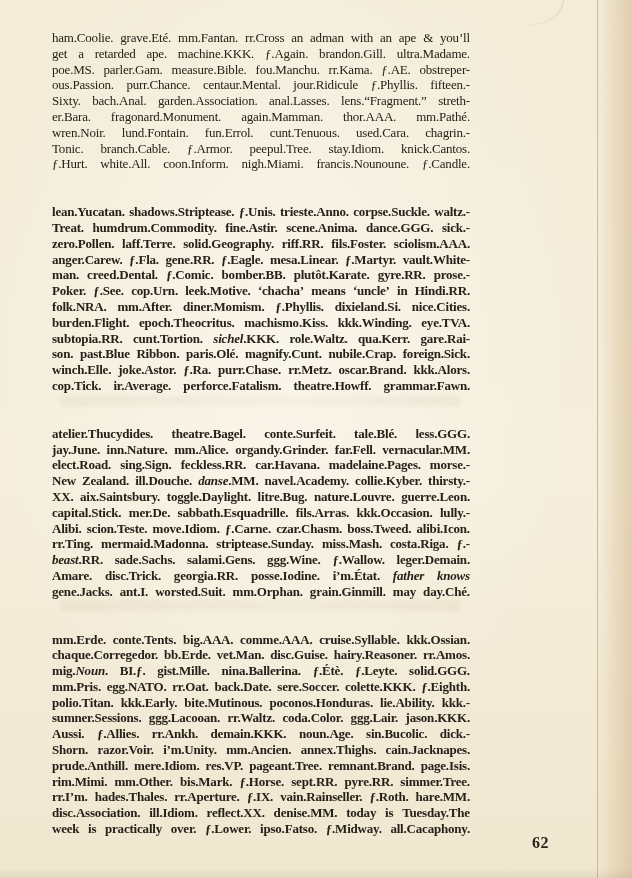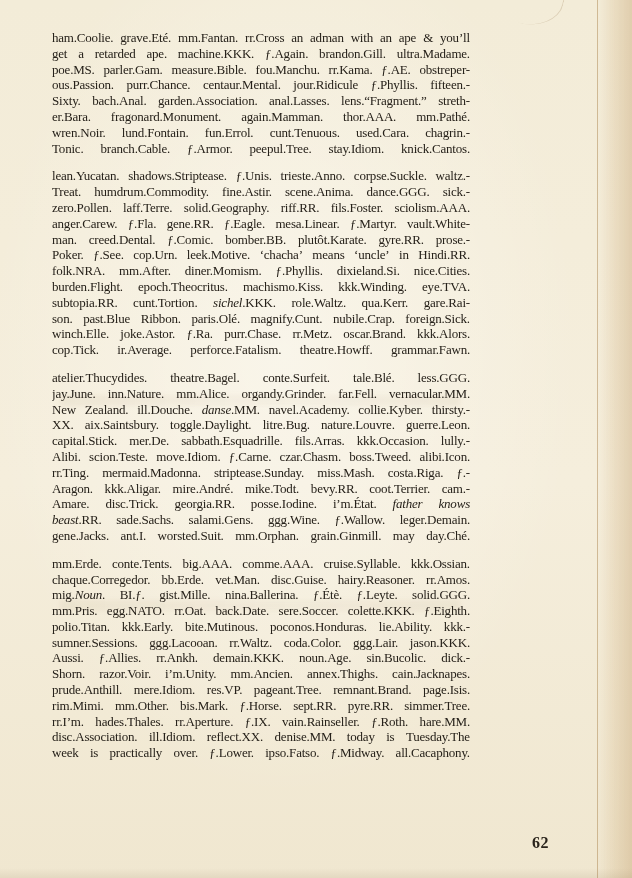--- a/index.html
+++ b/index.html
@@ -33,21 +33,21 @@
     position:absolute;left:60px;width:400px;height:11px;
     background:linear-gradient(90deg, rgba(150,120,80,0.07), rgba(150,120,80,0.04) 60%, rgba(150,120,80,0.07));
     filter:blur(2px);
   }
   .text-block{
     position:absolute;left:52px;top:30px;width:418px;
     color:#26211a;
     font-size:13px;
     letter-spacing:-0.2px;
   }
-  .para + .para{margin-top:12px;}
+  .para + .para{margin-top:32px;font-weight:bold;}
   .line{
     display:flex;justify-content:space-between;
     height:15.8px;line-height:15.8px;
     overflow:hidden;white-space:pre;
   }
   .w{flex:0 0 auto;}
   .page-number{
     position:absolute;left:532px;top:834px;
     font-size:16px;font-weight:bold;color:#2a241c;
     letter-spacing:0.5px;
@@ -64,46 +64,47 @@
   <div class="text-block">
       <div class="para">
         <div class="line"><span class="w">ham.Coolie.</span><span class="w">grave.Eté.</span><span class="w">mm.Fantan.</span><span class="w">rr.Cross</span><span class="w">an</span><span class="w">adman</span><span class="w">with</span><span class="w">an</span><span class="w">ape</span><span class="w">&amp;</span><span class="w">you’ll</span></div>
         <div class="line"><span class="w">get</span><span class="w">a</span><span class="w">retarded</span><span class="w">ape.</span><span class="w">machine.KKK.</span><span class="w">ƒ.Again.</span><span class="w">brandon.Gill.</span><span class="w">ultra.Madame.</span></div>
         <div class="line"><span class="w">poe.MS.</span><span class="w">parler.Gam.</span><span class="w">measure.Bible.</span><span class="w">fou.Manchu.</span><span class="w">rr.Kama.</span><span class="w">ƒ.AE.</span><span class="w">obstreper-</span></div>
         <div class="line"><span class="w">ous.Passion.</span><span class="w">purr.Chance.</span><span class="w">centaur.Mental.</span><span class="w">jour.Ridicule</span><span class="w">ƒ.Phyllis.</span><span class="w">fifteen.-</span></div>
         <div class="line"><span class="w">Sixty.</span><span class="w">bach.Anal.</span><span class="w">garden.Association.</span><span class="w">anal.Lasses.</span><span class="w">lens.“Fragment.”</span><span class="w">streth-</span></div>
         <div class="line"><span class="w">er.Bara.</span><span class="w">fragonard.Monument.</span><span class="w">again.Mamman.</span><span class="w">thor.AAA.</span><span class="w">mm.Pathé.</span></div>
         <div class="line"><span class="w">wren.Noir.</span><span class="w">lund.Fontain.</span><span class="w">fun.Errol.</span><span class="w">cunt.Tenuous.</span><span class="w">used.Cara.</span><span class="w">chagrin.-</span></div>
         <div class="line"><span class="w">Tonic.</span><span class="w">branch.Cable.</span><span class="w">ƒ.Armor.</span><span class="w">peepul.Tree.</span><span class="w">stay.Idiom.</span><span class="w">knick.Cantos.</span></div>
+        <div class="line"><span class="w">ƒ.Hurt.</span><span class="w">white.All.</span><span class="w">coon.Inform.</span><span class="w">nigh.Miami.</span><span class="w">francis.Nounoune.</span><span class="w">ƒ.Candle.</span></div>
       </div>
       <div class="para">
         <div class="line"><span class="w">lean.Yucatan.</span><span class="w">shadows.Striptease.</span><span class="w">ƒ.Unis.</span><span class="w">trieste.Anno.</span><span class="w">corpse.Suckle.</span><span class="w">waltz.-</span></div>
         <div class="line"><span class="w">Treat.</span><span class="w">humdrum.Commodity.</span><span class="w">fine.Astir.</span><span class="w">scene.Anima.</span><span class="w">dance.GGG.</span><span class="w">sick.-</span></div>
         <div class="line"><span class="w">zero.Pollen.</span><span class="w">laff.Terre.</span><span class="w">solid.Geography.</span><span class="w">riff.RR.</span><span class="w">fils.Foster.</span><span class="w">sciolism.AAA.</span></div>
         <div class="line"><span class="w">anger.Carew.</span><span class="w">ƒ.Fla.</span><span class="w">gene.RR.</span><span class="w">ƒ.Eagle.</span><span class="w">mesa.Linear.</span><span class="w">ƒ.Martyr.</span><span class="w">vault.White-</span></div>
         <div class="line"><span class="w">man.</span><span class="w">creed.Dental.</span><span class="w">ƒ.Comic.</span><span class="w">bomber.BB.</span><span class="w">plutôt.Karate.</span><span class="w">gyre.RR.</span><span class="w">prose.-</span></div>
         <div class="line"><span class="w">Poker.</span><span class="w">ƒ.See.</span><span class="w">cop.Urn.</span><span class="w">leek.Motive.</span><span class="w">‘chacha’</span><span class="w">means</span><span class="w">‘uncle’</span><span class="w">in</span><span class="w">Hindi.RR.</span></div>
         <div class="line"><span class="w">folk.NRA.</span><span class="w">mm.After.</span><span class="w">diner.Momism.</span><span class="w">ƒ.Phyllis.</span><span class="w">dixieland.Si.</span><span class="w">nice.Cities.</span></div>
         <div class="line"><span class="w">burden.Flight.</span><span class="w">epoch.Theocritus.</span><span class="w">machismo.Kiss.</span><span class="w">kkk.Winding.</span><span class="w">eye.TVA.</span></div>
         <div class="line"><span class="w">subtopia.RR.</span><span class="w">cunt.Tortion.</span><span class="w"><i>sichel</i>.KKK.</span><span class="w">role.Waltz.</span><span class="w">qua.Kerr.</span><span class="w">gare.Rai-</span></div>
         <div class="line"><span class="w">son.</span><span class="w">past.Blue</span><span class="w">Ribbon.</span><span class="w">paris.Olé.</span><span class="w">magnify.Cunt.</span><span class="w">nubile.Crap.</span><span class="w">foreign.Sick.</span></div>
         <div class="line"><span class="w">winch.Elle.</span><span class="w">joke.Astor.</span><span class="w">ƒ.Ra.</span><span class="w">purr.Chase.</span><span class="w">rr.Metz.</span><span class="w">oscar.Brand.</span><span class="w">kkk.Alors.</span></div>
         <div class="line"><span class="w">cop.Tick.</span><span class="w">ir.Average.</span><span class="w">perforce.Fatalism.</span><span class="w">theatre.Howff.</span><span class="w">grammar.Fawn.</span></div>
       </div>
       <div class="para">
         <div class="line"><span class="w">atelier.Thucydides.</span><span class="w">theatre.Bagel.</span><span class="w">conte.Surfeit.</span><span class="w">tale.Blé.</span><span class="w">less.GGG.</span></div>
         <div class="line"><span class="w">jay.June.</span><span class="w">inn.Nature.</span><span class="w">mm.Alice.</span><span class="w">organdy.Grinder.</span><span class="w">far.Fell.</span><span class="w">vernacular.MM.</span></div>
+        <div class="line"><span class="w">elect.Road.</span><span class="w">sing.Sign.</span><span class="w">feckless.RR.</span><span class="w">car.Havana.</span><span class="w">madelaine.Pages.</span><span class="w">morse.-</span></div>
         <div class="line"><span class="w">New</span><span class="w">Zealand.</span><span class="w">ill.Douche.</span><span class="w"><i>danse</i>.MM.</span><span class="w">navel.Academy.</span><span class="w">collie.Kyber.</span><span class="w">thirsty.-</span></div>
         <div class="line"><span class="w">XX.</span><span class="w">aix.Saintsbury.</span><span class="w">toggle.Daylight.</span><span class="w">litre.Bug.</span><span class="w">nature.Louvre.</span><span class="w">guerre.Leon.</span></div>
         <div class="line"><span class="w">capital.Stick.</span><span class="w">mer.De.</span><span class="w">sabbath.Esquadrille.</span><span class="w">fils.Arras.</span><span class="w">kkk.Occasion.</span><span class="w">lully.-</span></div>
         <div class="line"><span class="w">Alibi.</span><span class="w">scion.Teste.</span><span class="w">move.Idiom.</span><span class="w">ƒ.Carne.</span><span class="w">czar.Chasm.</span><span class="w">boss.Tweed.</span><span class="w">alibi.Icon.</span></div>
         <div class="line"><span class="w">rr.Ting.</span><span class="w">mermaid.Madonna.</span><span class="w">striptease.Sunday.</span><span class="w">miss.Mash.</span><span class="w">costa.Riga.</span><span class="w">ƒ.-</span></div>
-        <div class="line"><span class="w">Aragon.</span><span class="w">kkk.Aligar.</span><span class="w">mire.André.</span><span class="w">mike.Todt.</span><span class="w">bevy.RR.</span><span class="w">coot.Terrier.</span><span class="w">cam.-</span></div>
+        <div class="line"><span class="w"><i>beast</i>.RR.</span><span class="w">sade.Sachs.</span><span class="w">salami.Gens.</span><span class="w">ggg.Wine.</span><span class="w">ƒ.Wallow.</span><span class="w">leger.Demain.</span></div>
         <div class="line"><span class="w">Amare.</span><span class="w">disc.Trick.</span><span class="w">georgia.RR.</span><span class="w">posse.Iodine.</span><span class="w">i’m.État.</span><span class="w"><i>father</i></span><span class="w"><i>knows</i></span></div>
-        <div class="line"><span class="w"><i>beast</i>.RR.</span><span class="w">sade.Sachs.</span><span class="w">salami.Gens.</span><span class="w">ggg.Wine.</span><span class="w">ƒ.Wallow.</span><span class="w">leger.Demain.</span></div>
         <div class="line"><span class="w">gene.Jacks.</span><span class="w">ant.I.</span><span class="w">worsted.Suit.</span><span class="w">mm.Orphan.</span><span class="w">grain.Ginmill.</span><span class="w">may</span><span class="w">day.Ché.</span></div>
       </div>
       <div class="para">
         <div class="line"><span class="w">mm.Erde.</span><span class="w">conte.Tents.</span><span class="w">big.AAA.</span><span class="w">comme.AAA.</span><span class="w">cruise.Syllable.</span><span class="w">kkk.Ossian.</span></div>
         <div class="line"><span class="w">chaque.Corregedor.</span><span class="w">bb.Erde.</span><span class="w">vet.Man.</span><span class="w">disc.Guise.</span><span class="w">hairy.Reasoner.</span><span class="w">rr.Amos.</span></div>
         <div class="line"><span class="w">mig.<i>Noun</i>.</span><span class="w">BI.ƒ.</span><span class="w">gist.Mille.</span><span class="w">nina.Ballerina.</span><span class="w">ƒ.Étè.</span><span class="w">ƒ.Leyte.</span><span class="w">solid.GGG.</span></div>
         <div class="line"><span class="w">mm.Pris.</span><span class="w">egg.NATO.</span><span class="w">rr.Oat.</span><span class="w">back.Date.</span><span class="w">sere.Soccer.</span><span class="w">colette.KKK.</span><span class="w">ƒ.Eighth.</span></div>
         <div class="line"><span class="w">polio.Titan.</span><span class="w">kkk.Early.</span><span class="w">bite.Mutinous.</span><span class="w">poconos.Honduras.</span><span class="w">lie.Ability.</span><span class="w">kkk.-</span></div>
         <div class="line"><span class="w">sumner.Sessions.</span><span class="w">ggg.Lacooan.</span><span class="w">rr.Waltz.</span><span class="w">coda.Color.</span><span class="w">ggg.Lair.</span><span class="w">jason.KKK.</span></div>
         <div class="line"><span class="w">Aussi.</span><span class="w">ƒ.Allies.</span><span class="w">rr.Ankh.</span><span class="w">demain.KKK.</span><span class="w">noun.Age.</span><span class="w">sin.Bucolic.</span><span class="w">dick.-</span></div>

